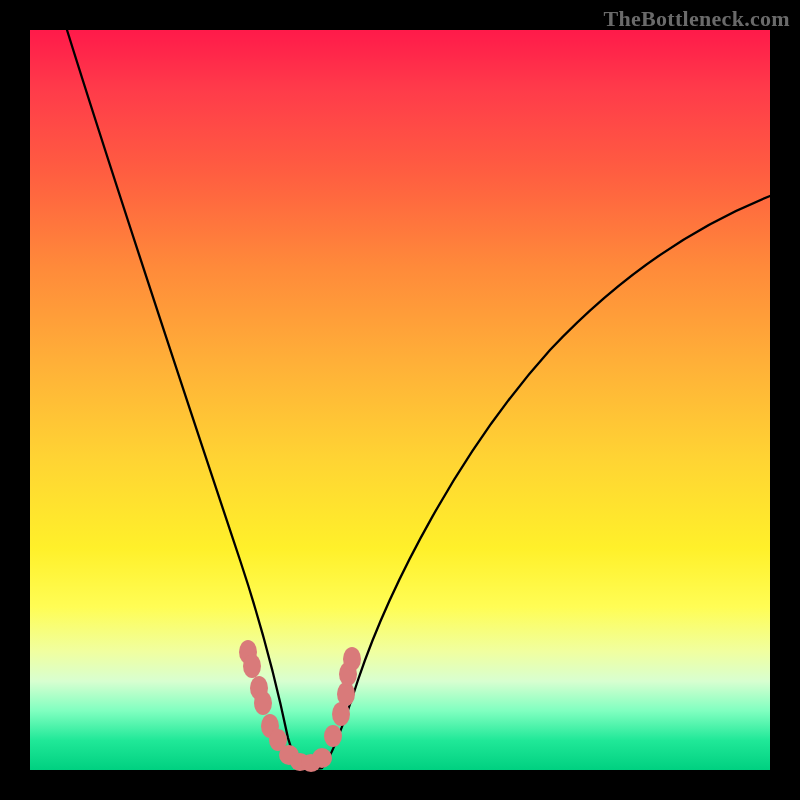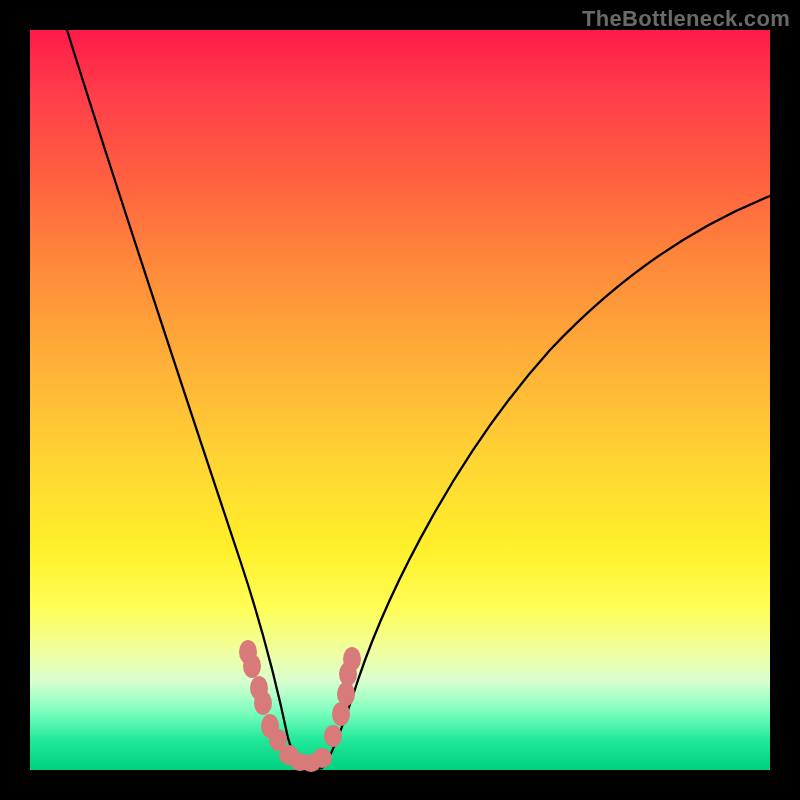--- a/index.html
+++ b/index.html
@@ -28,21 +28,21 @@
       #f0ffa0 84%,
       #d8ffd0 88%,
       #80ffc0 92%,
       #20e898 96%,
       #00d080 100%);
   }
   .watermark {
     position: absolute;
     top: 6px;
     right: 10px;
-    font-family: Liberation Sans, sans-serif;
+    font-family: Liberation Serif, serif;
     font-size: 22px;
     font-weight: 600;
     color: #6a6a6a;
     letter-spacing: 0.3px;
   }
   svg.curves {
     position: absolute;
     left: 0; top: 0;
     width: 740px; height: 740px;
     overflow: visible;

